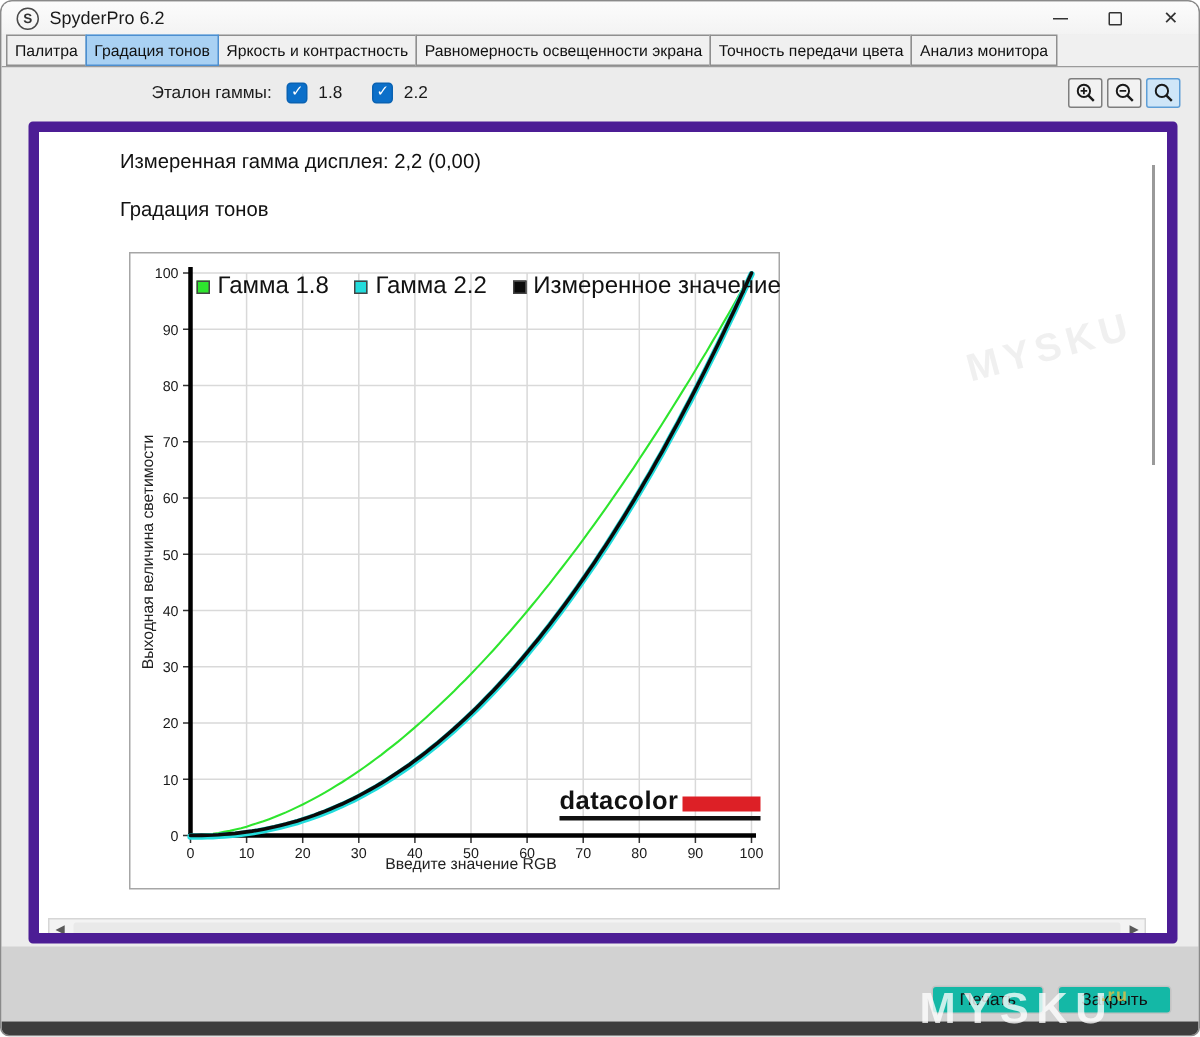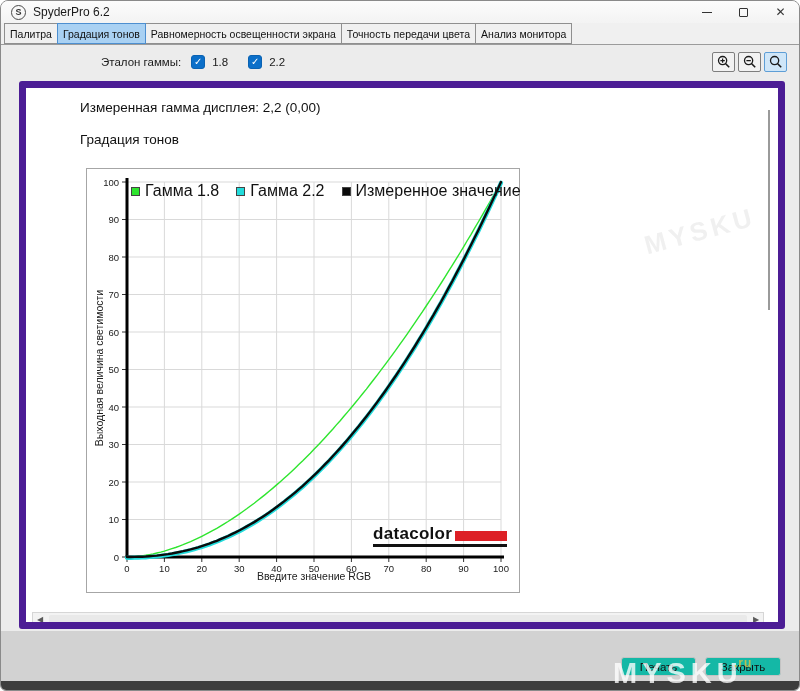--- a/index.html
+++ b/index.html
@@ -106,20 +106,21 @@
         </span>
       <span class="wc">
           <span class="close-glyph">✕</span>
         </span>
     </div>
   </div>
 
   <div class="tabbar" id="tabbar">
       <div class="tab">Палитра</div>
       <div class="tab active">Градация тонов</div>
+      <div class="tab">Яркость и контрастность</div>
       <div class="tab">Равномерность освещенности экрана</div>
       <div class="tab">Точность передачи цвета</div>
       <div class="tab">Анализ монитора</div>
     </div>
 
   <div class="midzone">
 
     <div class="toolbar">
       <span class="gamma-label">Эталон гаммы:</span>
       <div class="cb-group">

